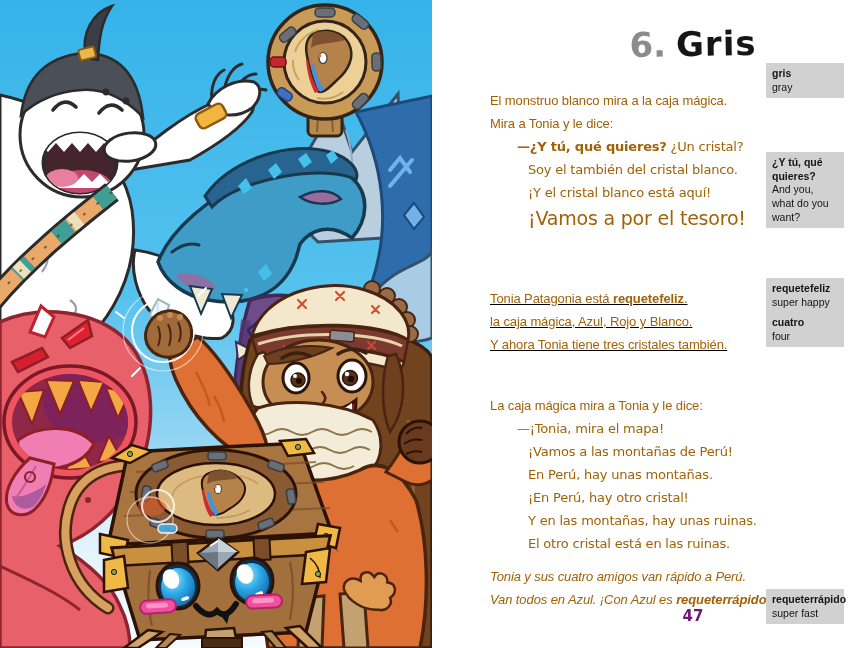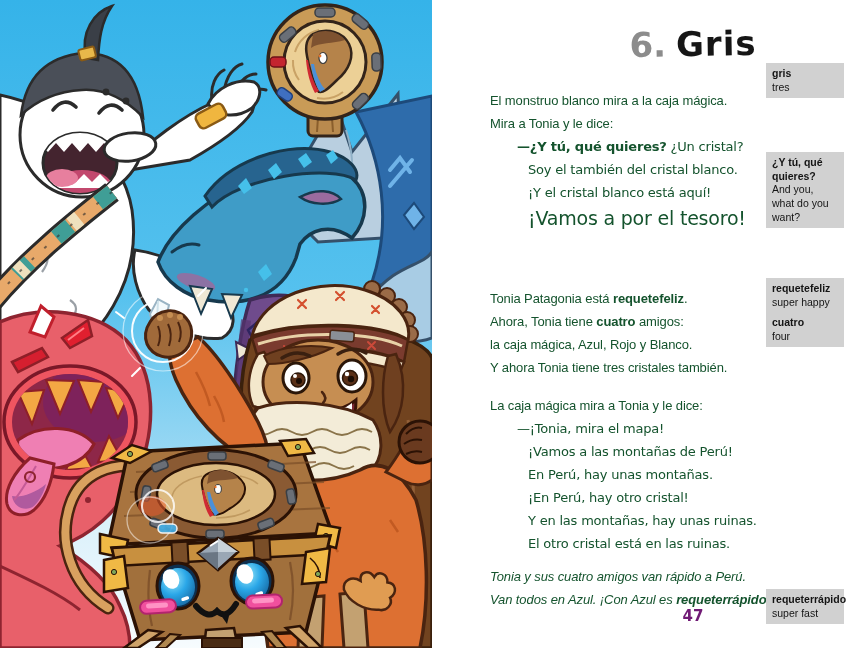--- a/index.html
+++ b/index.html
@@ -6,21 +6,21 @@
   .stage{position:relative;width:864px;height:648px;overflow:hidden;background:#fff;margin:0 auto;
          font-family:"Liberation Sans",sans-serif;}
   .art{position:absolute;left:0;top:0;width:432px;height:648px;}
   .page{position:absolute;left:432px;top:0;width:522px;height:648px;background:#ffffff;}
   .title-row{position:absolute;top:24px;left:0;width:100%;text-align:center;
              font-family:"DejaVu Sans",sans-serif;font-weight:bold;font-size:34px;transform:rotate(-1deg);}
   .title-num{color:#8c8c8c;margin-right:10px;}
   .title-word{color:#161616;letter-spacing:1px;}
   .text-col{position:absolute;left:0;top:0;width:432px;height:648px;}
   .paragraph{position:absolute;left:58px;}
-  .line{height:23px;line-height:23px;white-space:nowrap;color:#14532d;
+  .line{height:23px;line-height:23px;white-space:nowrap;color:#a16207;
         font-family:"Liberation Sans",sans-serif;font-size:13px;letter-spacing:-0.1px;}
   .line.dlg{font-family:"DejaVu Sans",sans-serif;font-size:13px;letter-spacing:-0.2px;}
   .line.ind{padding-left:38px;}
   .line.ind-dash{padding-left:27px;}
   .line.large{height:29px;line-height:29px;font-size:19px;}
   .line b{font-weight:bold;}
   .vocab-box{position:absolute;left:334px;width:78px;box-sizing:border-box;background:#d1d1d1;
              padding:4px 6px;font-size:10.5px;line-height:1.3;color:#141414;}
   .vocab-es{font-weight:bold;}
   .page-num{position:absolute;top:607px;left:0;width:100%;text-align:center;
@@ -387,44 +387,43 @@
     </div>
     <div class="text-col" id="text-col">
         <div class="paragraph" style="top: 89px;">
           <div class="line"><span>El monstruo blanco mira a la caja mágica.</span></div>
           <div class="line"><span>Mira a Tonia y le dice:</span></div>
           <div class="line dlg ind-dash"><b>—¿Y tú, qué quieres?</b><span> ¿Un cristal?</span></div>
           <div class="line dlg ind"><span>Soy el también del cristal blanco.</span></div>
           <div class="line dlg ind"><span>¡Y el cristal blanco está aquí!</span></div>
           <div class="line dlg ind large"><span>¡Vamos a por el tesoro!</span></div>
         </div>
-        <div class="paragraph" style="top: 287px;">
+        <div class="paragraph" style="top: 287px; text-decoration: underline;">
           <div class="line"><span>Tonia Patagonia está </span><b>requetefeliz</b><span>.</span></div>
-          <div class="line"><span>Ahora, Tonia tiene </span><b>cuatro</b><span> amigos:</span></div>
           <div class="line"><span>la caja mágica, Azul, Rojo y Blanco.</span></div>
           <div class="line"><span>Y ahora Tonia tiene tres cristales también.</span></div>
         </div>
         <div class="paragraph" style="top: 394px;">
           <div class="line"><span>La caja mágica mira a Tonia y le dice:</span></div>
           <div class="line dlg ind-dash"><span>—¡Tonia, mira el mapa!</span></div>
           <div class="line dlg ind"><span>¡Vamos a las montañas de Perú!</span></div>
           <div class="line dlg ind"><span>En Perú, hay unas montañas.</span></div>
           <div class="line dlg ind"><span>¡En Perú, hay otro cristal!</span></div>
           <div class="line dlg ind"><span>Y en las montañas, hay unas ruinas.</span></div>
           <div class="line dlg ind"><span>El otro cristal está en las ruinas.</span></div>
         </div>
         <div class="paragraph" style="top: 565px; font-style: italic;">
           <div class="line"><span>Tonia y sus cuatro amigos van rápido a Perú.</span></div>
           <div class="line"><span>Van todos en Azul. ¡Con Azul es </span><b>requeterrápido</b><span>!</span></div>
         </div>
       </div>
     <div id="vocab-layer">
         <div class="vocab-box" style="top: 63px;">
           <div class="vocab-es">gris</div>
-          <div class="vocab-en">tres</div>
+          <div class="vocab-en">gray</div>
         </div>
         <div class="vocab-box" style="top: 152px;">
           <div class="vocab-es">¿Y tú, qué quieres?</div>
           <div class="vocab-en">And you, what do you want?</div>
         </div>
         <div class="vocab-box" style="top: 278px;">
           <div class="vocab-es">requetefeliz</div>
           <div class="vocab-en">super happy</div>
         </div>
         <div class="vocab-box" style="top: 312px;">

